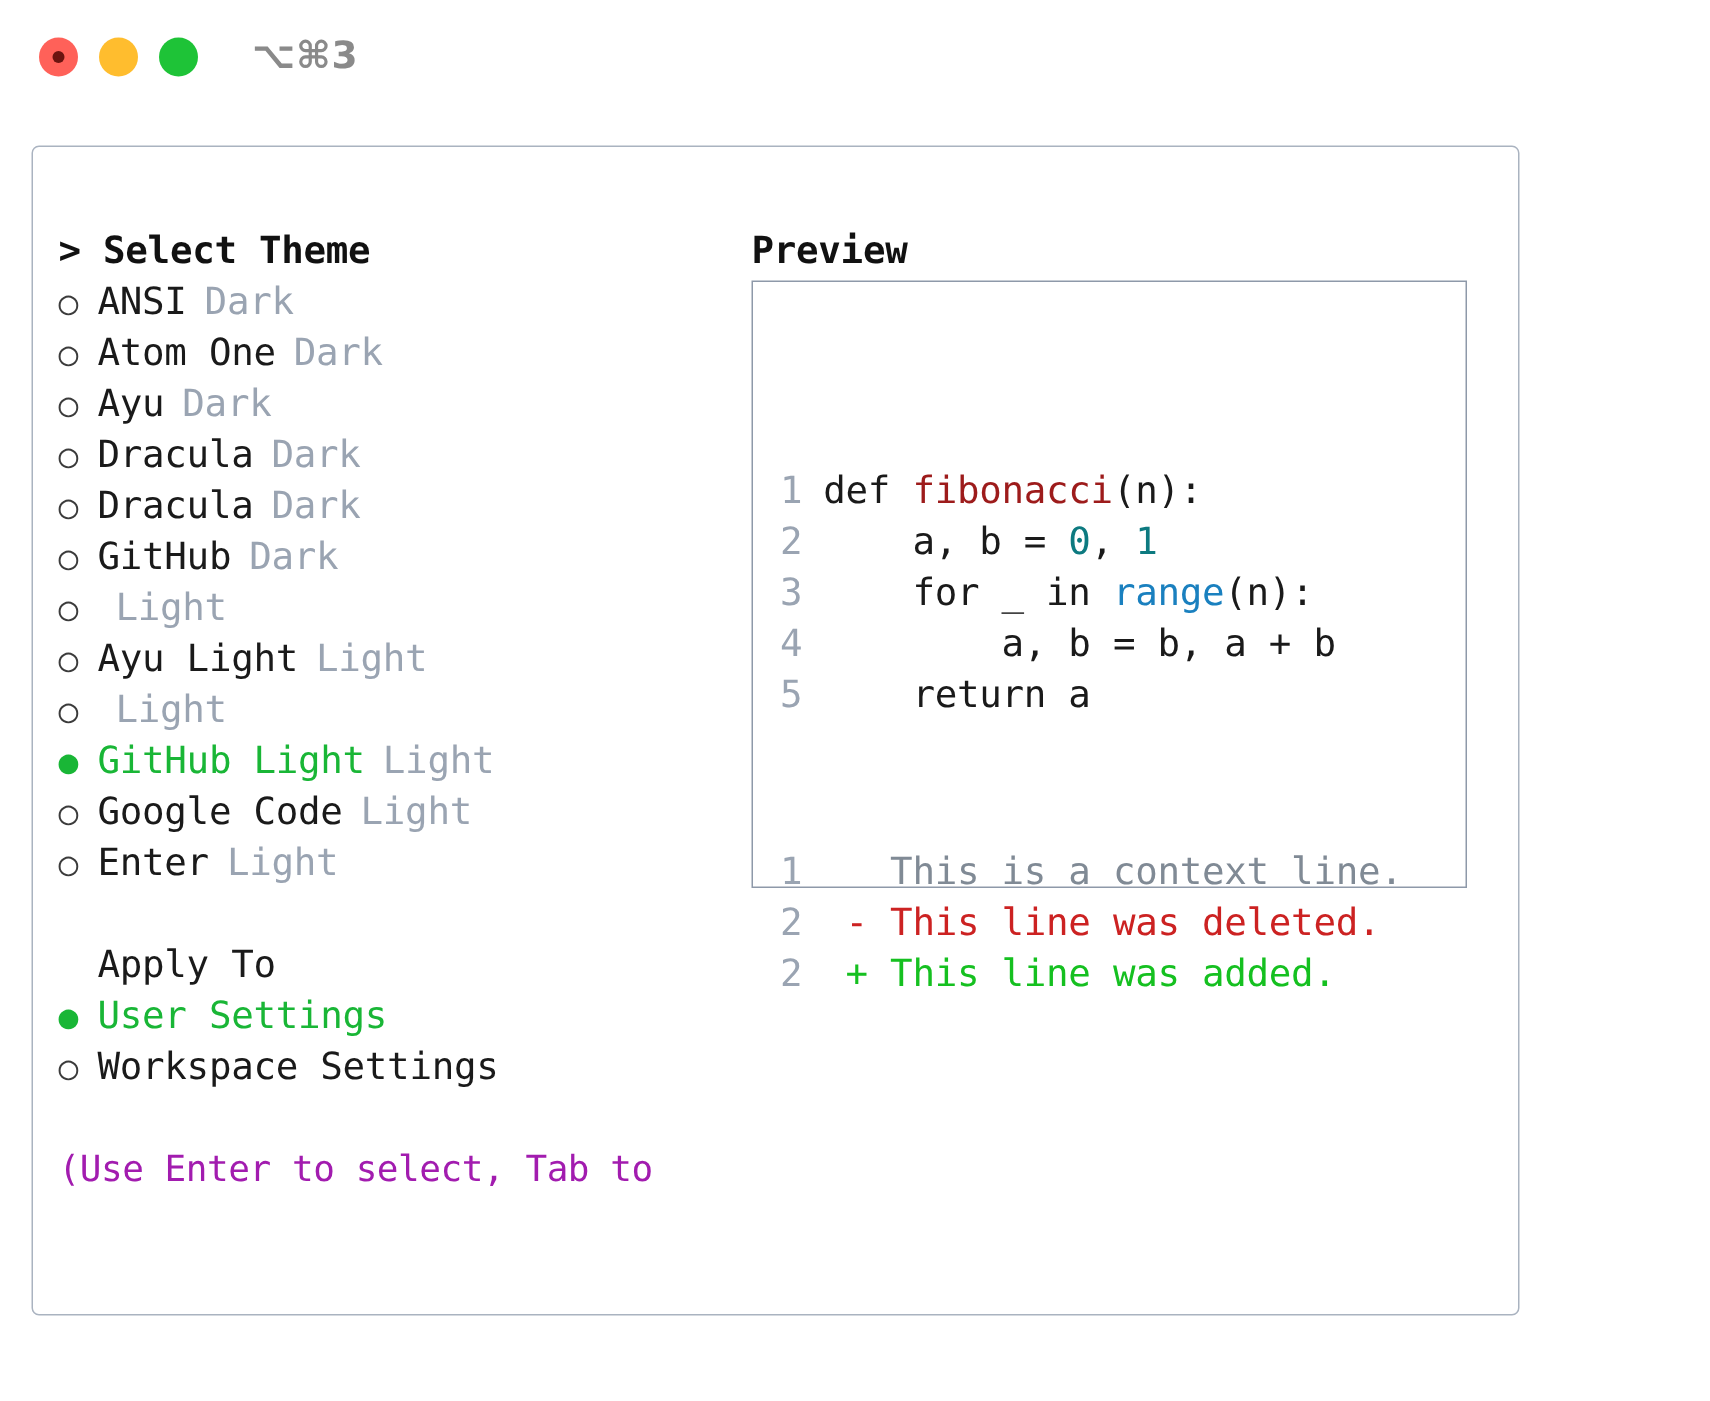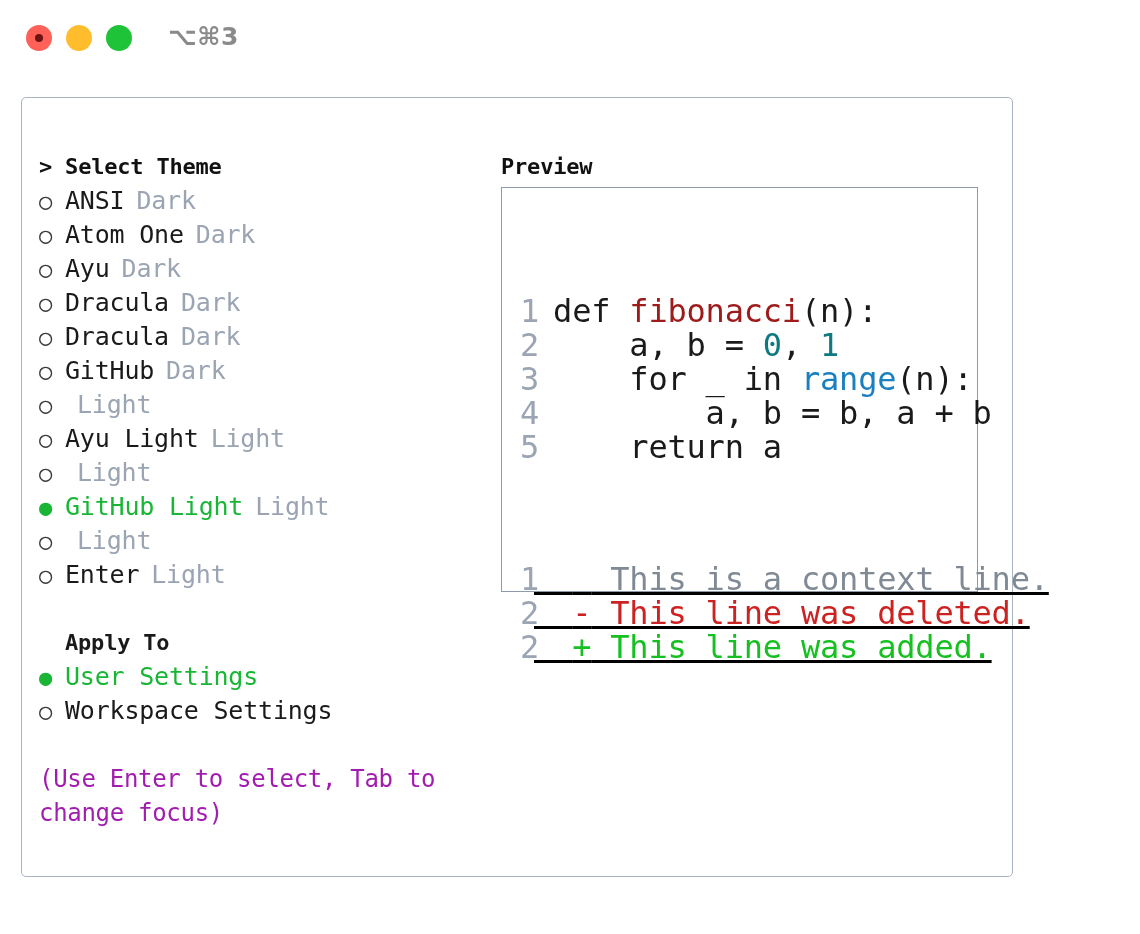--- a/index.html
+++ b/index.html
@@ -89,29 +89,29 @@
     width: 440px;
   }
   .right-col {
     position: absolute;
     left: 479px;
     top: 52px;
     width: 495px;
   }
 
   .section-title {
-    font-size: 22px;
+    font-size: 25px;
     font-weight: 700;
     color: #111111;
     line-height: 34px;
     white-space: pre;
     letter-spacing: -0.2px;
   }
   .section-title.plain {
-    font-weight: 700;
+    font-weight: 400;
     color: #1a1a1a;
   }
 
   .opt-list { margin: 0; }
   .opt {
     display: flex;
     align-items: baseline;
     line-height: 34px;
     height: 34px;
     font-size: 25px;
@@ -151,39 +151,39 @@
     top: 89px;
     width: 477px;
     height: 405px;
     border: 1.6px solid #8e99a9;
     box-sizing: border-box;
     background: #ffffff;
   }
   .code {
     position: absolute;
     left: 18px;
-    top: 38px;
-    font-size: 32px;
+    top: 54px;
+    font-size: 25px;
     line-height: 34px;
     white-space: pre;
     letter-spacing: -0.2px;
   }
   .ln {
     color: #9aa4b2;
     display: inline-block;
     width: 14px;
     text-align: right;
   }
   .kw    { color: #1a1a1a; }
   .fn    { color: #9d1b1b; }
   .num   { color: #0d7a80; }
   .builtin { color: #1a80bf; }
   .plain-code { color: #1a1a1a; }
 
-  .diff { margin-top: 30px; text-decoration: underline; }
+  .diff { margin-top: 16px; }
   .d-ctx { color: #808a95; }
   .d-del { color: #cc2222; }
   .d-add { color: #15c020; }
 </style>
 </head>
 <body>
 
 <div class="window">
 
   <div class="titlebar">
@@ -204,38 +204,37 @@
           <div class="opt"><span class="marker">○</span><span class="opt-label">ANSI</span><span class="opt-tag">Dark</span></div>
           <div class="opt"><span class="marker">○</span><span class="opt-label">Atom One</span><span class="opt-tag">Dark</span></div>
           <div class="opt"><span class="marker">○</span><span class="opt-label">Ayu</span><span class="opt-tag">Dark</span></div>
           <div class="opt"><span class="marker">○</span><span class="opt-label">Dracula</span><span class="opt-tag">Dark</span></div>
           <div class="opt"><span class="marker">○</span><span class="opt-label">Dracula</span><span class="opt-tag">Dark</span></div>
           <div class="opt"><span class="marker">○</span><span class="opt-label">GitHub</span><span class="opt-tag">Dark</span></div>
           <div class="opt"><span class="marker">○</span><span class="opt-tag">Light</span></div>
           <div class="opt"><span class="marker">○</span><span class="opt-label">Ayu Light</span><span class="opt-tag">Light</span></div>
           <div class="opt"><span class="marker">○</span><span class="opt-tag">Light</span></div>
           <div class="opt selected"><span class="marker sel">●</span><span class="opt-label">GitHub Light</span><span class="opt-tag">Light</span></div>
-          <div class="opt"><span class="marker">○</span><span class="opt-tag">Light</span></div>
+          <div class="opt"><span class="marker">○</span><span class="opt-label">Google Code</span><span class="opt-tag">Light</span></div>
           <div class="opt"><span class="marker">○</span><span class="opt-label">Enter</span><span class="opt-tag">Light</span></div>
         </div>
 
       <div class="gap-sm"></div>
 
       <div class="section-title plain"><span style="padding-left:26px;">Apply To</span></div>
 
       <div class="opt-list" id="apply-options">
           <div class="opt selected"><span class="marker sel">●</span><span class="opt-label">User Settings</span></div>
           <div class="opt"><span class="marker">○</span><span class="opt-label">Workspace Settings</span></div>
         </div>
 
       <div class="gap-md"></div>
 
       <div class="hint">
         <div>(Use Enter to select, Tab to</div>
-        <div>change focus)</div>
       </div>
     </div>
 
     <div class="right-col">
       <div class="section-title">Preview</div>
     </div>
 
     <div class="preview-box">
       <div class="code">
         <div id="code-lines"><div><span class="ln">1</span><span> </span><span class="kw">def </span><span class="fn">fibonacci</span><span class="plain-code">(n):</span></div><div><span class="ln">2</span><span> </span><span class="plain-code">    a, b = </span><span class="num">0</span><span class="plain-code">, </span><span class="num">1</span></div><div><span class="ln">3</span><span> </span><span class="plain-code">    for _ in </span><span class="builtin">range</span><span class="plain-code">(n):</span></div><div><span class="ln">4</span><span> </span><span class="plain-code">        a, b = b, a + b</span></div><div><span class="ln">5</span><span> </span><span class="plain-code">    return a</span></div></div>

